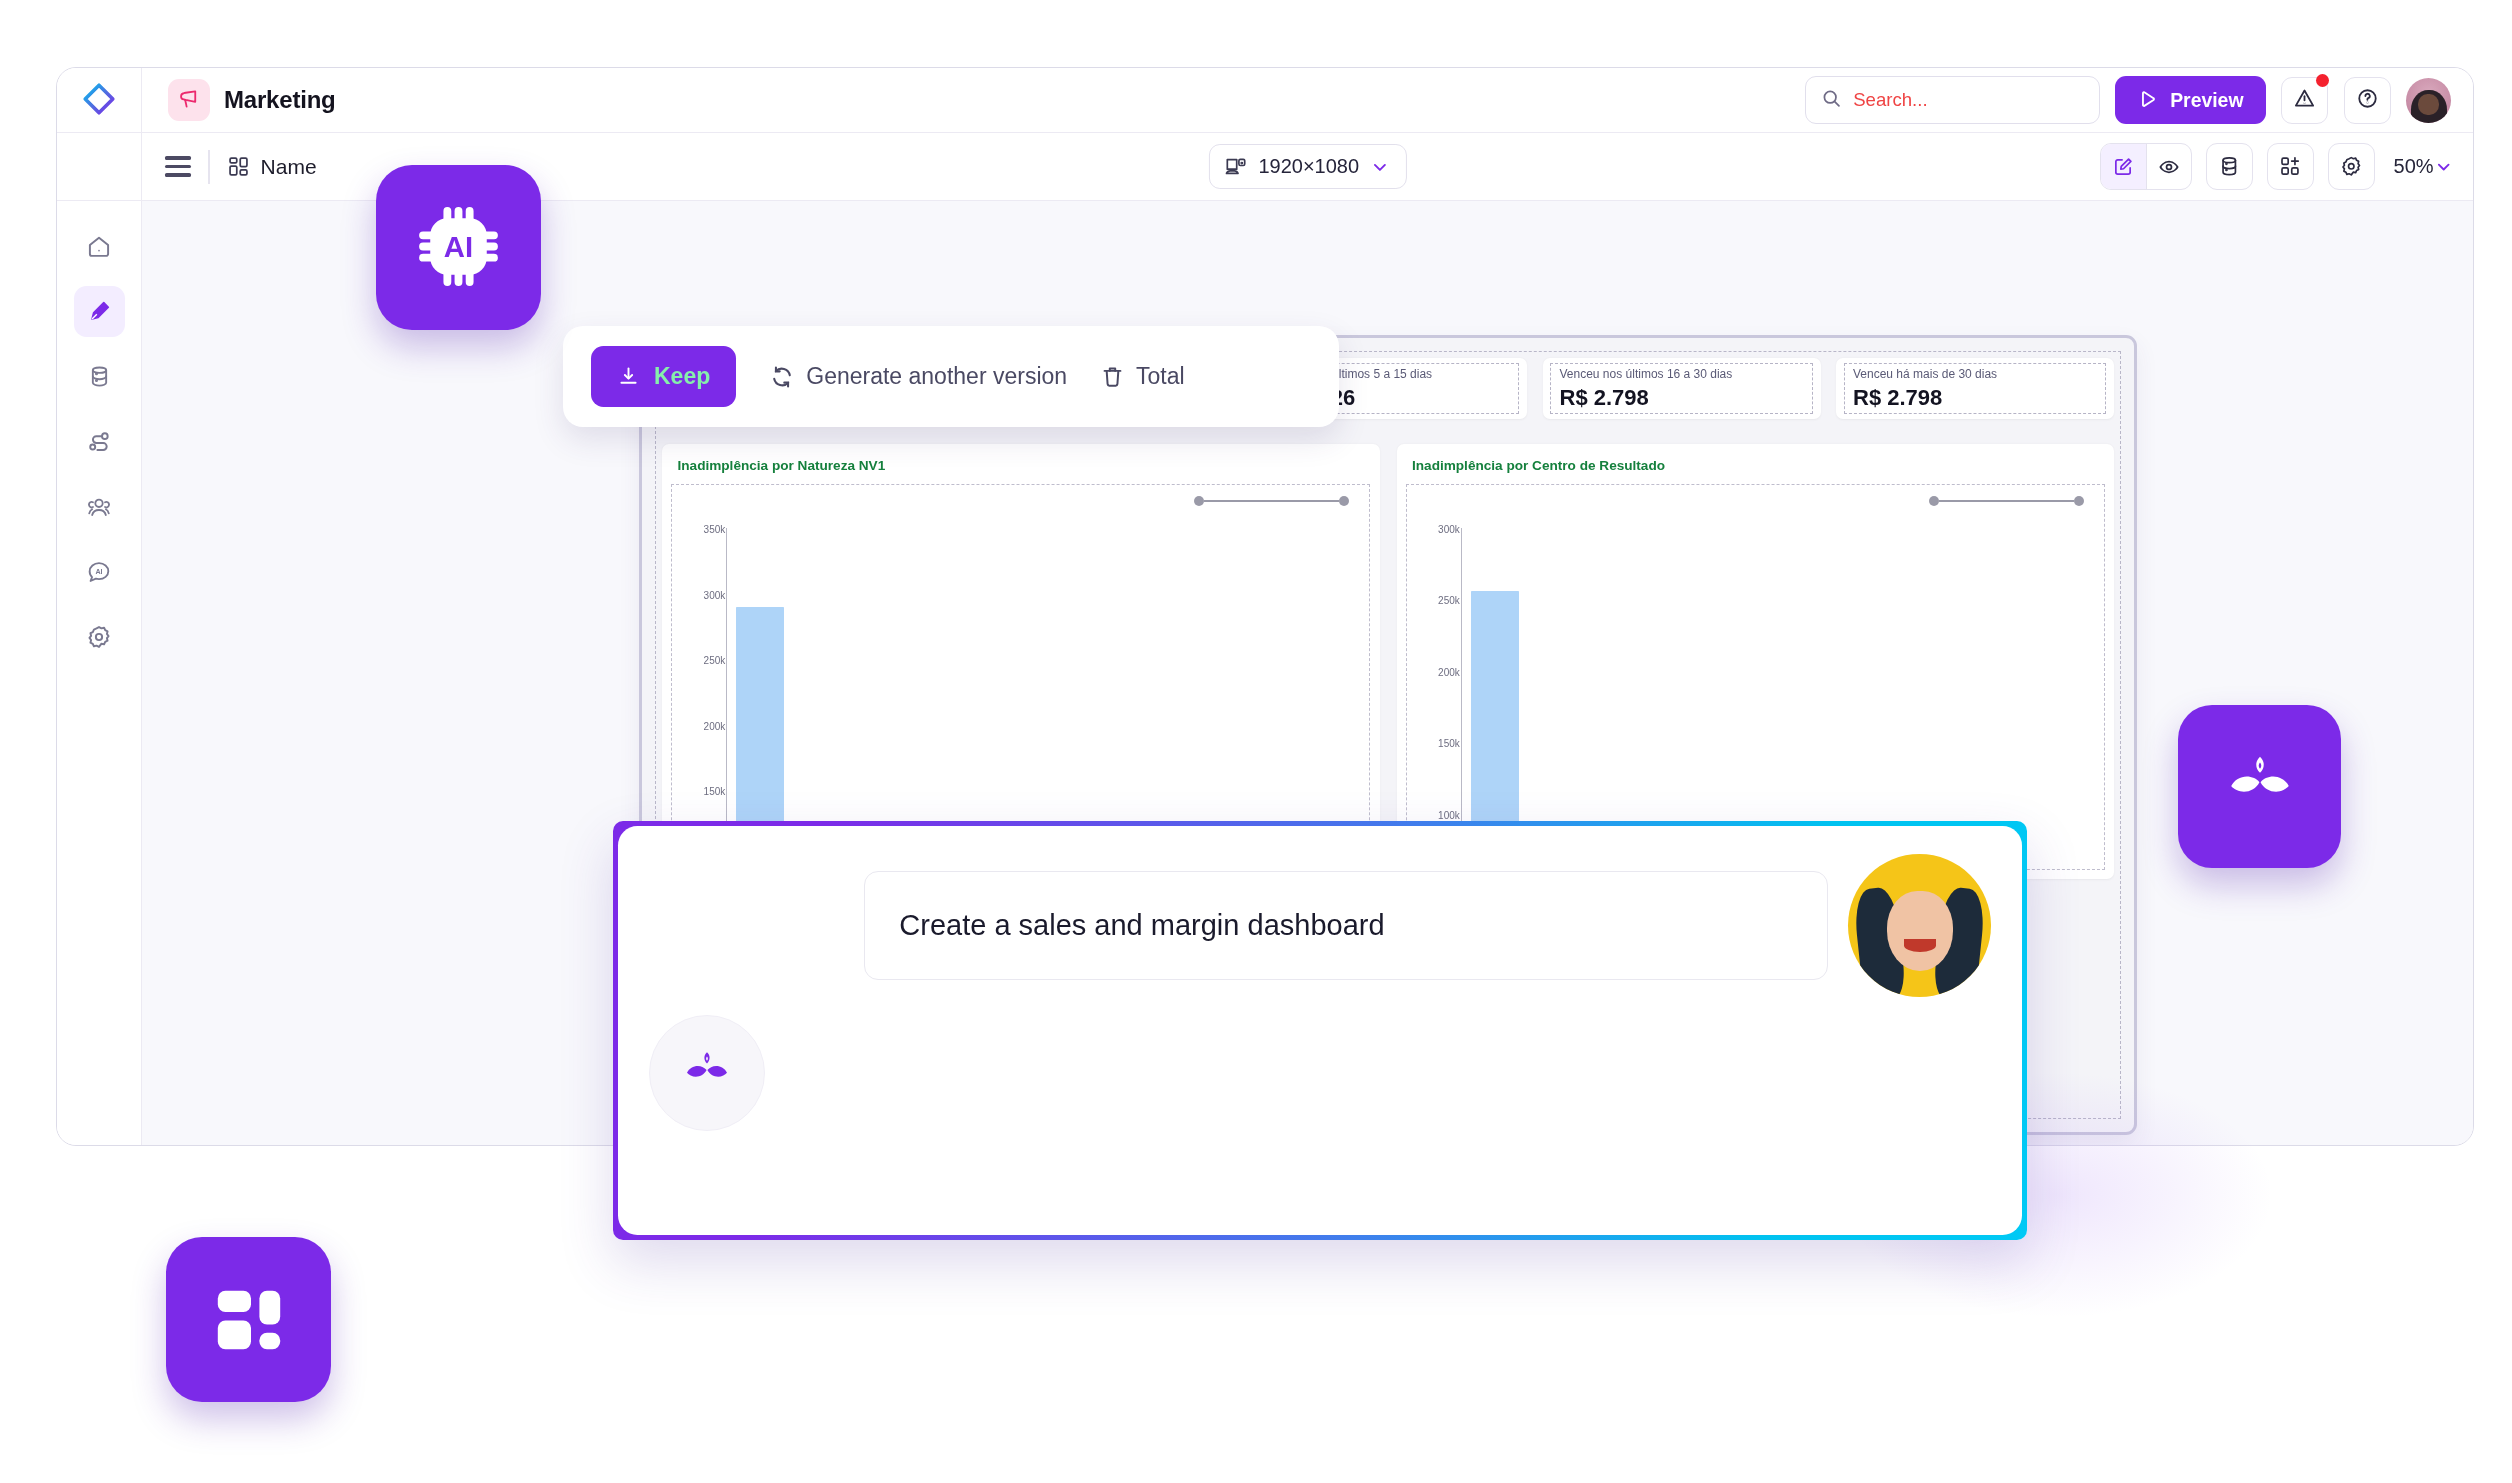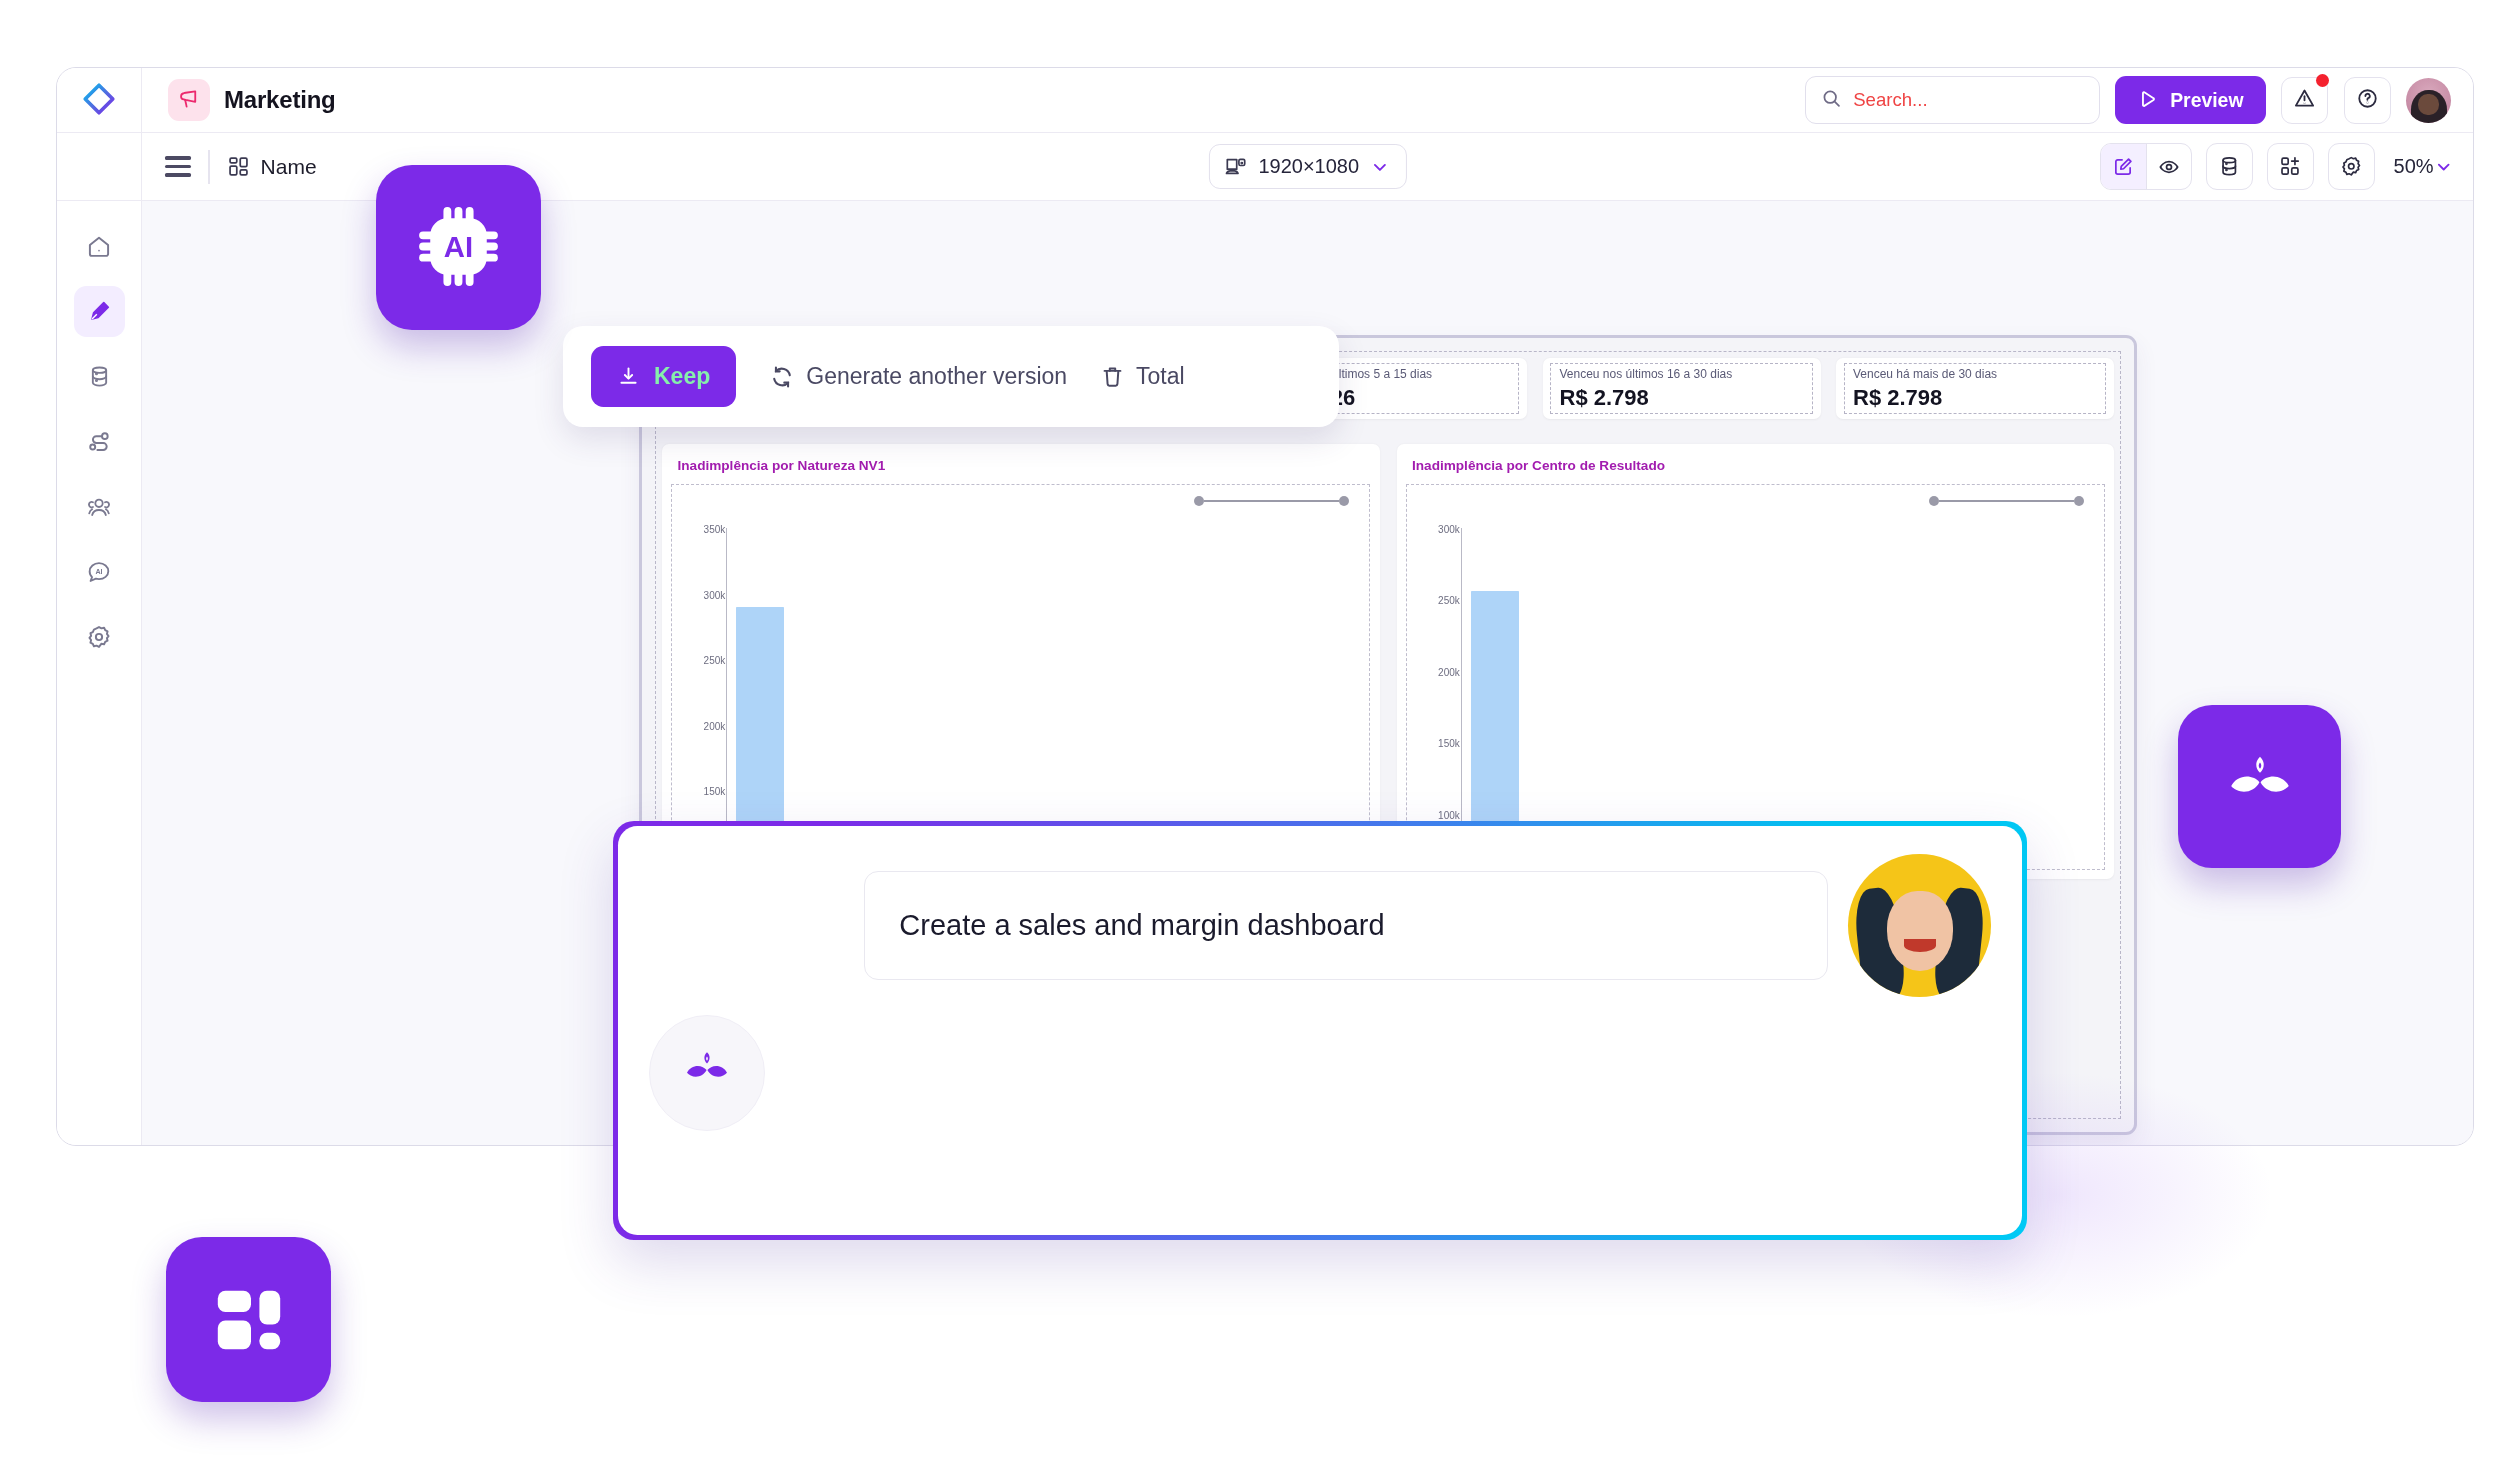--- a/index.html
+++ b/index.html
@@ -219,21 +219,21 @@
   .chart-row {
     position: absolute; left: 20px; top: 106px; right: 20px;
     display: flex; gap: 17px; height: 435px;
   }
   .chart-card {
     flex: 1; background: #fff; border-radius: 7px;
     position: relative; padding: 14px 15.5px;
     box-shadow: 0 0.8px 2.3px rgba(0,0,0,.05);
   }
   .chart-title {
-    font-size: 13.6px; font-weight: 700; color: #a21caf;
+    font-size: 13.6px; font-weight: 700; color: #15803d;
     margin-bottom: 11px;
   }
   .chart-plot {
     position: absolute; left: 9.3px; right: 9.3px; top: 40px; bottom: 9.3px;
     border: 1.2px dashed #bfbdcd;
   }
   .slider-ctl {
     position: absolute; top: 12.4px; right: 20px;
     width: 155px; height: 7.8px;
     display: flex; align-items: center;
@@ -311,21 +311,21 @@
   .ab-item {
     display: flex; align-items: center; gap: 11px; cursor: pointer;
   }
   .ab-item span { font-size: 23px; color: #4a4963; font-weight: 500; }
 
   
   .chat-panel {
     position: absolute;
     left: 613px; top: 821px;
     width: 1414px; height: 419px;
-    border-radius: 21px;
+    border-radius: 10px;
     padding: 4.7px;
     background: linear-gradient(100deg, #7c2ae8 0%, #7c2ae8 14%, #3f7fec 55%, #00c2f0 82%, #00c9f5 100%);
     box-shadow: 0 23px 54px rgba(80,50,160,.18);
   }
   .chat-inner {
     width: 100%; height: 100%;
     background: #fff; border-radius: 19.4px;
     padding: 28px 31px;
     display: flex; flex-direction: column; gap: 18.6px;
   }

